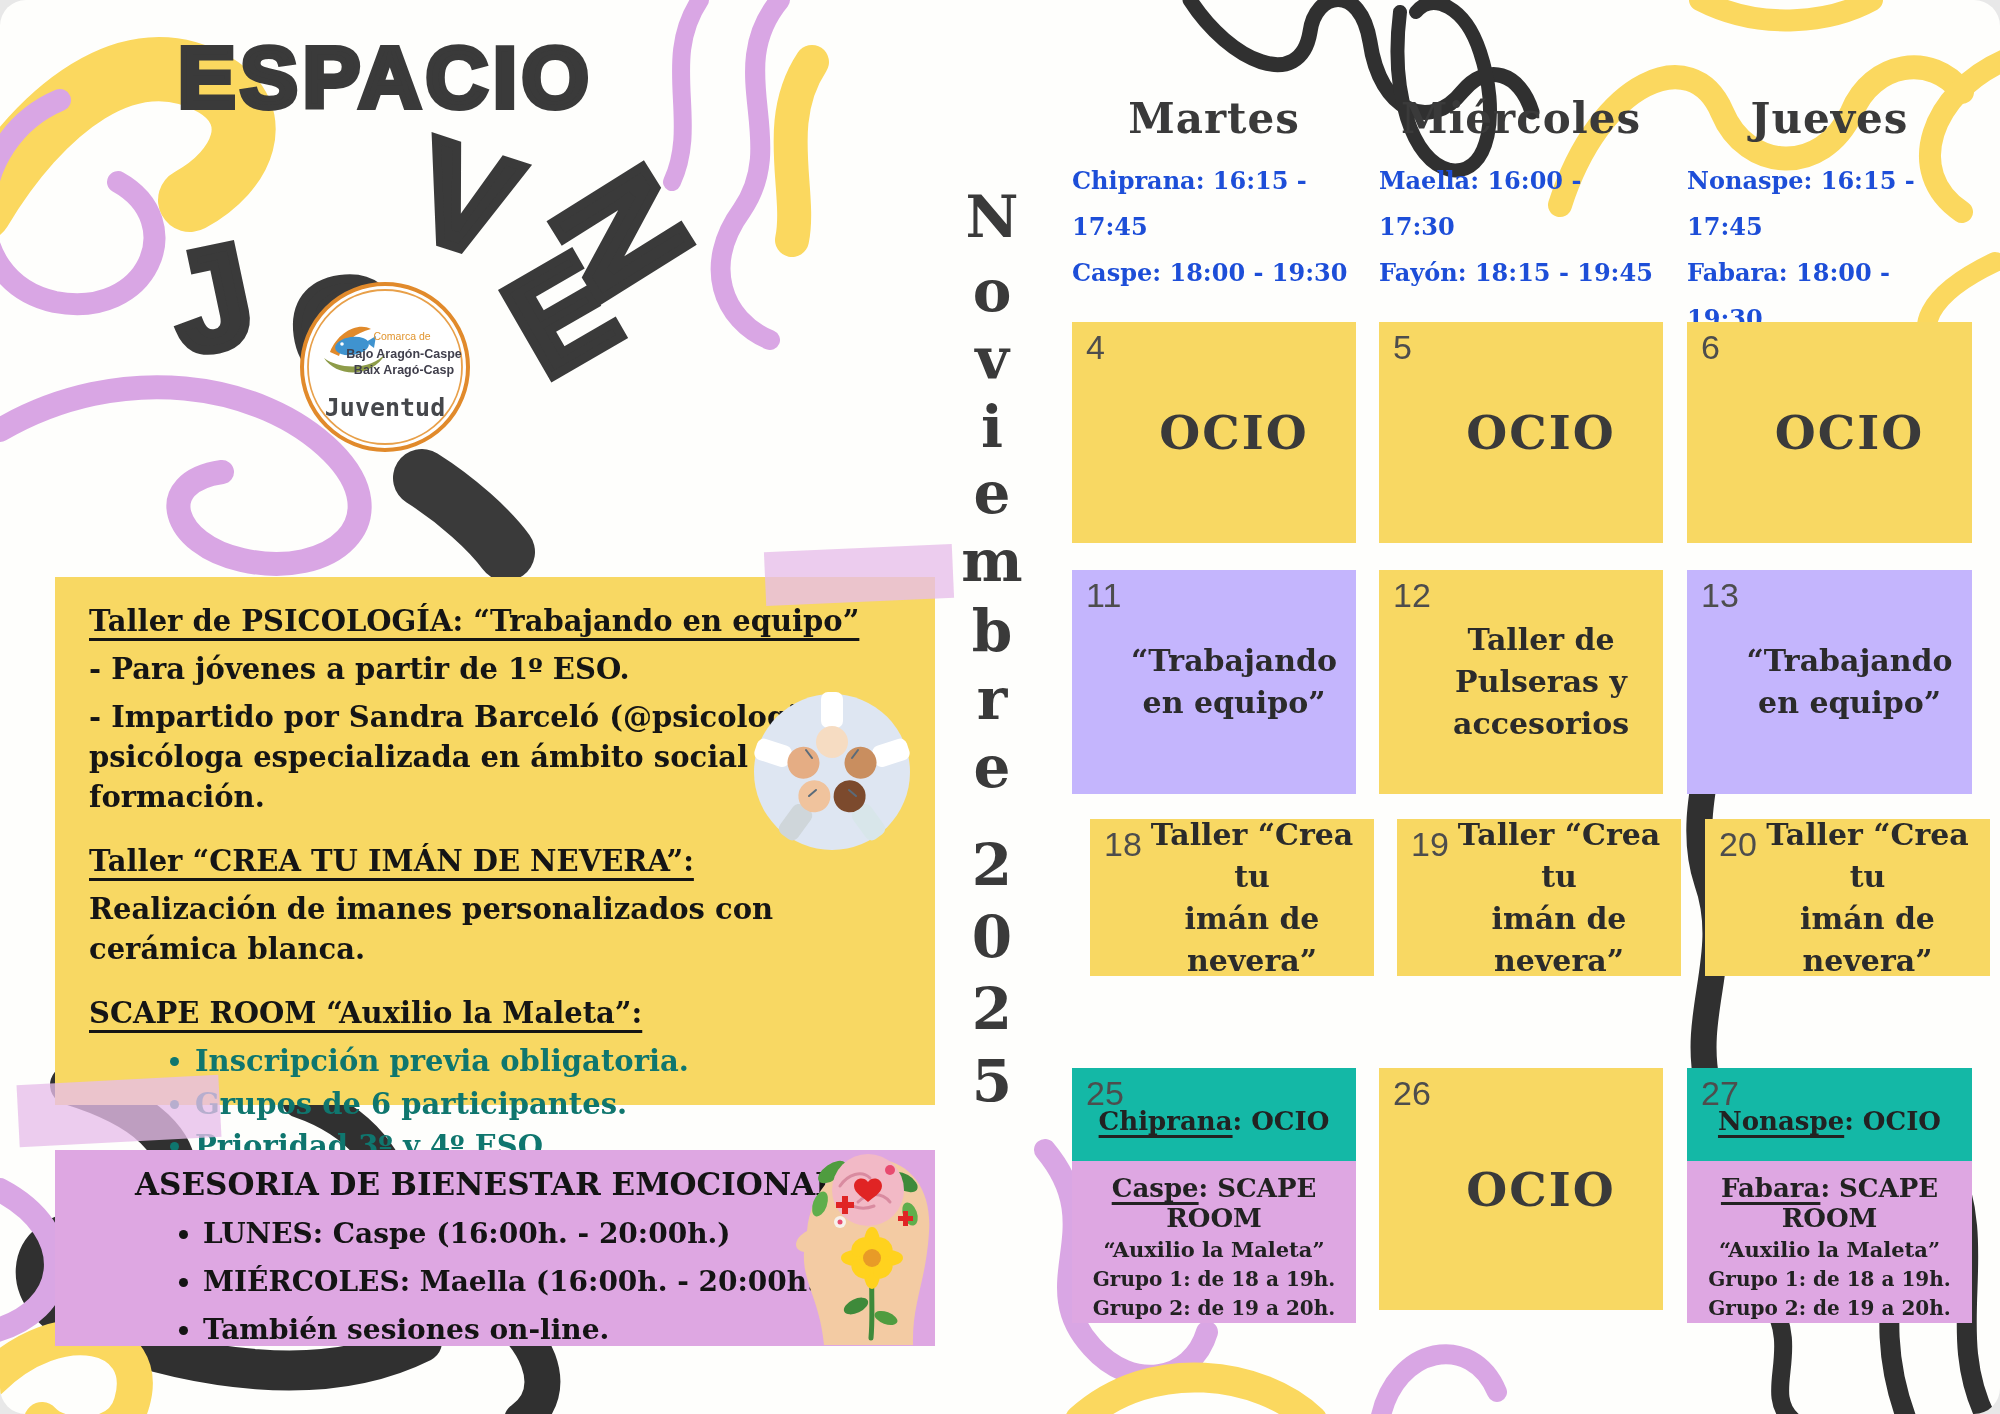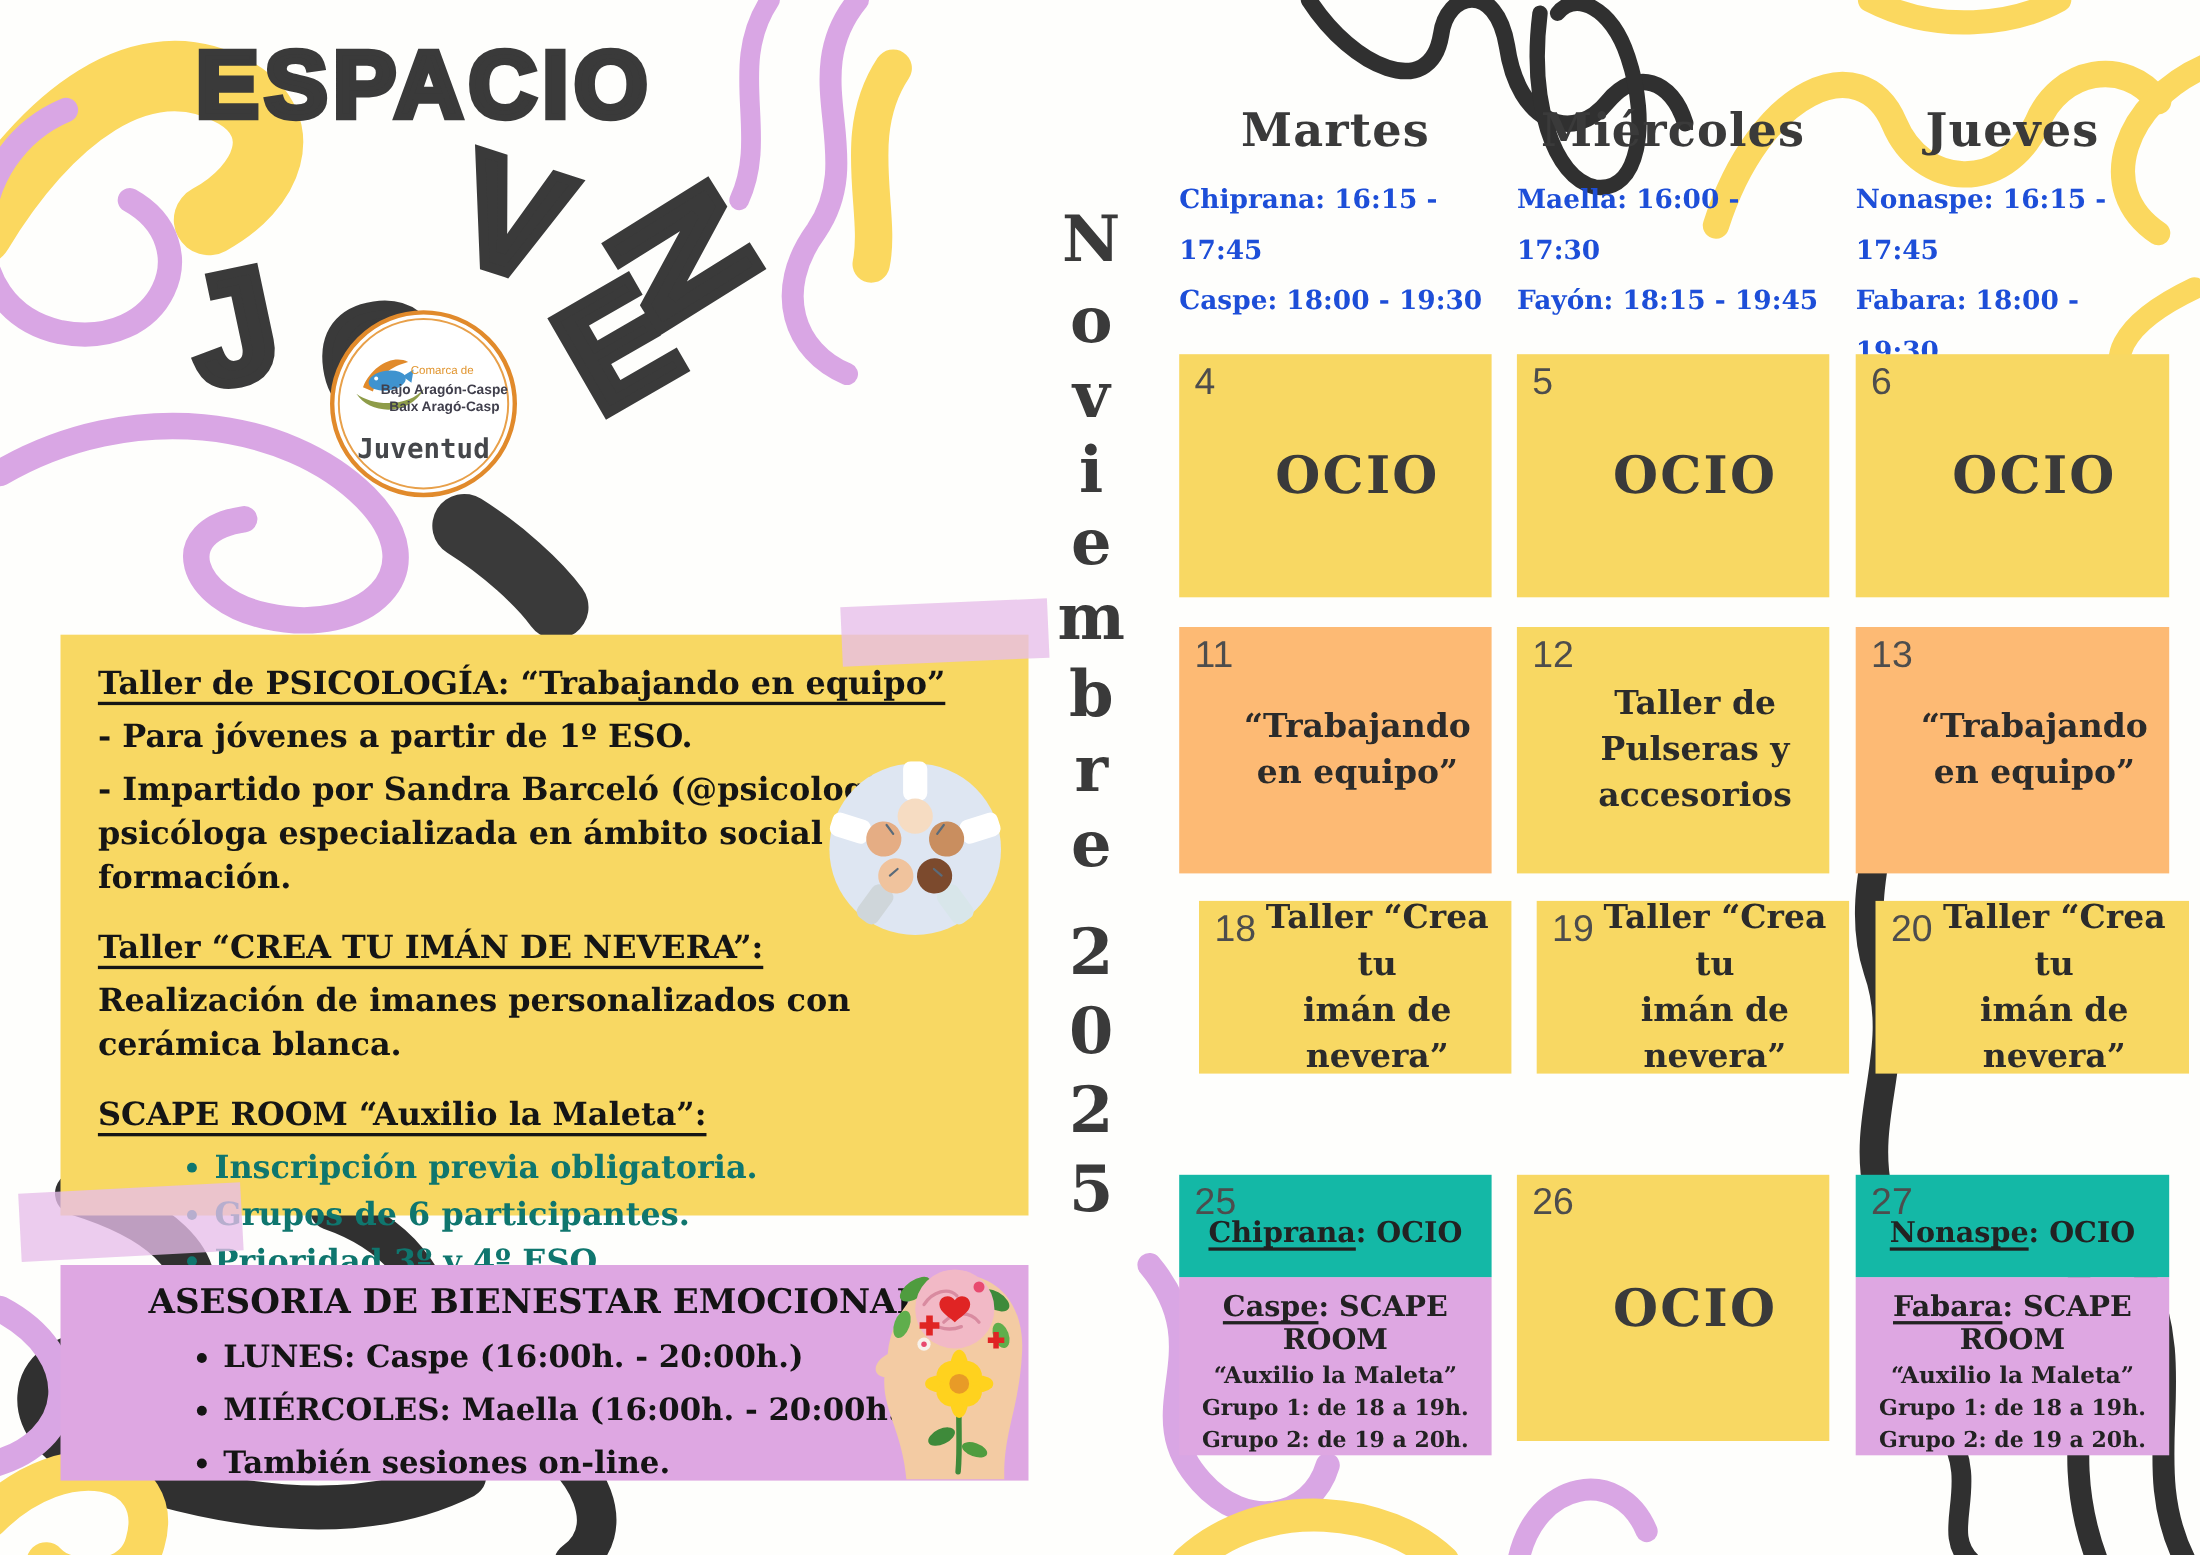--- a/index.html
+++ b/index.html
@@ -1,18 +1,18 @@
 <!DOCTYPE html>
 <html><head>
 <meta charset="utf-8">
 <style>
   html,body{margin:0;padding:0;background:#e8e8e8;}
   .poster{
     position:relative;width:2000px;height:1414px;overflow:hidden;
-    background:#fefefc;font-family:"DejaVu Serif",serif;color:#2e2e2e;
+    background:#fefefc;font-family:"DejaVu Serif",serif;color:#2e2e2e;border-radius:26px;
   }
   .deco{position:absolute;left:0;top:0;z-index:0;}
   
   .espacio{
     position:absolute;left:178px;top:28px;z-index:1;
     font-family:"Liberation Sans",sans-serif;font-weight:700;
     font-size:86px;letter-spacing:5px;color:#3a3a3a;
     -webkit-text-stroke:6px #3a3a3a;
   }
   .jletter{
@@ -62,21 +62,21 @@
   .dh{
     position:absolute;top:94px;z-index:1;text-align:center;
     font-size:42px;font-weight:700;color:#3a3a3a;letter-spacing:1px;
   }
   .times{position:absolute;top:158px;z-index:1;line-height:46px;
     font-size:24px;font-weight:700;color:#1d4ed8;}
   .c1{left:1072px;width:284px;} .c2{left:1379px;width:284px;} .c3{left:1687px;width:285px;}
   .r1{top:322px;height:221px;} .r2{top:570px;height:224px;}
   .r3{top:819px;height:157px;margin-left:18px;} .r4{top:1068px;height:255px;}
   .cell{position:absolute;z-index:1;box-sizing:border-box;}
-  .cell.yellow{background:#F8D863;} .cell.purple{background:#fdba74;}
+  .cell.yellow{background:#F8D863;} .cell.purple{background:#c4b5fd;}
   .cell .date{
     position:absolute;top:6px;left:14px;font-family:"Liberation Sans",sans-serif;
     font-size:34px;font-weight:400;color:#4d4d4d;z-index:2;
   }
   .cell .body{
     display:flex;flex-direction:column;justify-content:center;align-items:center;
     height:100%;text-align:center;padding-left:40px;
   }
   .ocio{font-size:47px;font-weight:700;letter-spacing:2px;color:#3a3a3a;}
   .lines div{font-size:30px;font-weight:700;color:#2b2b2b;line-height:42px;}

